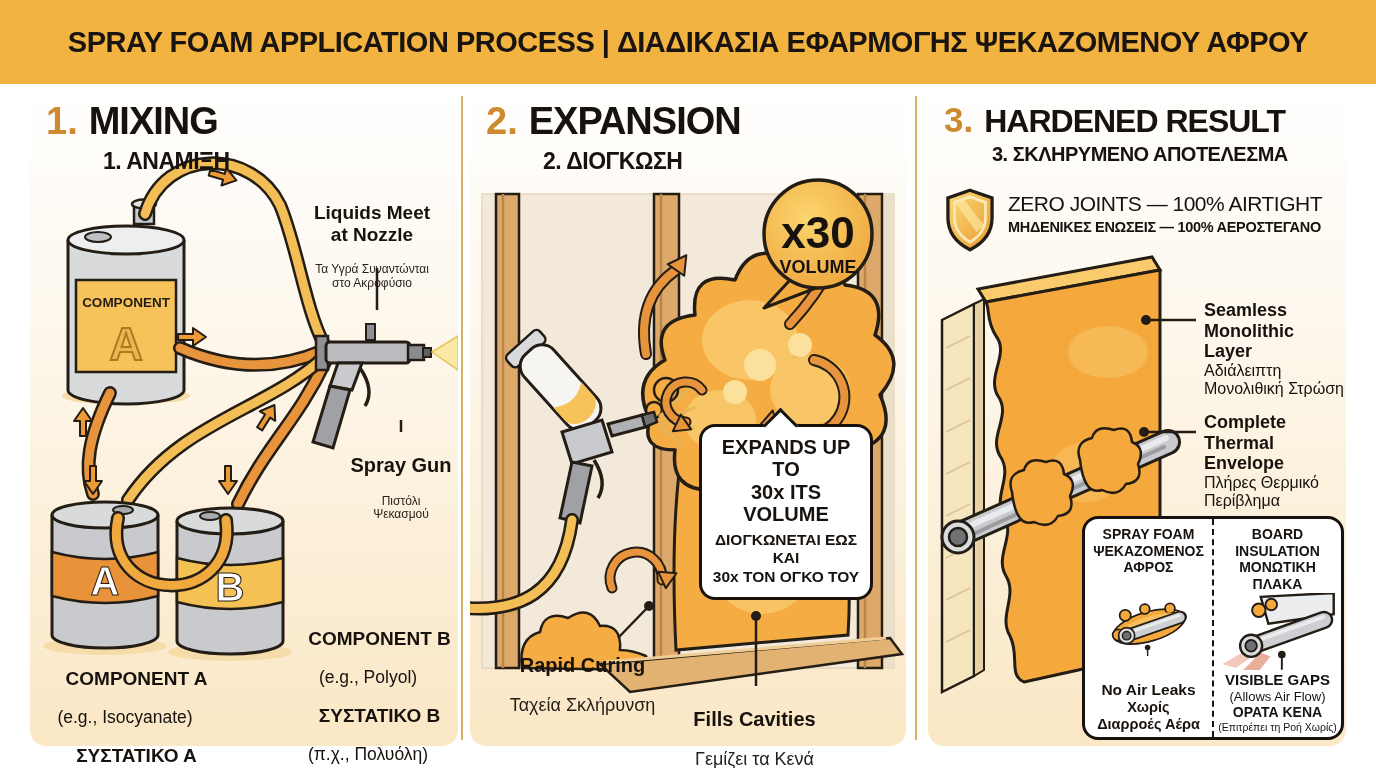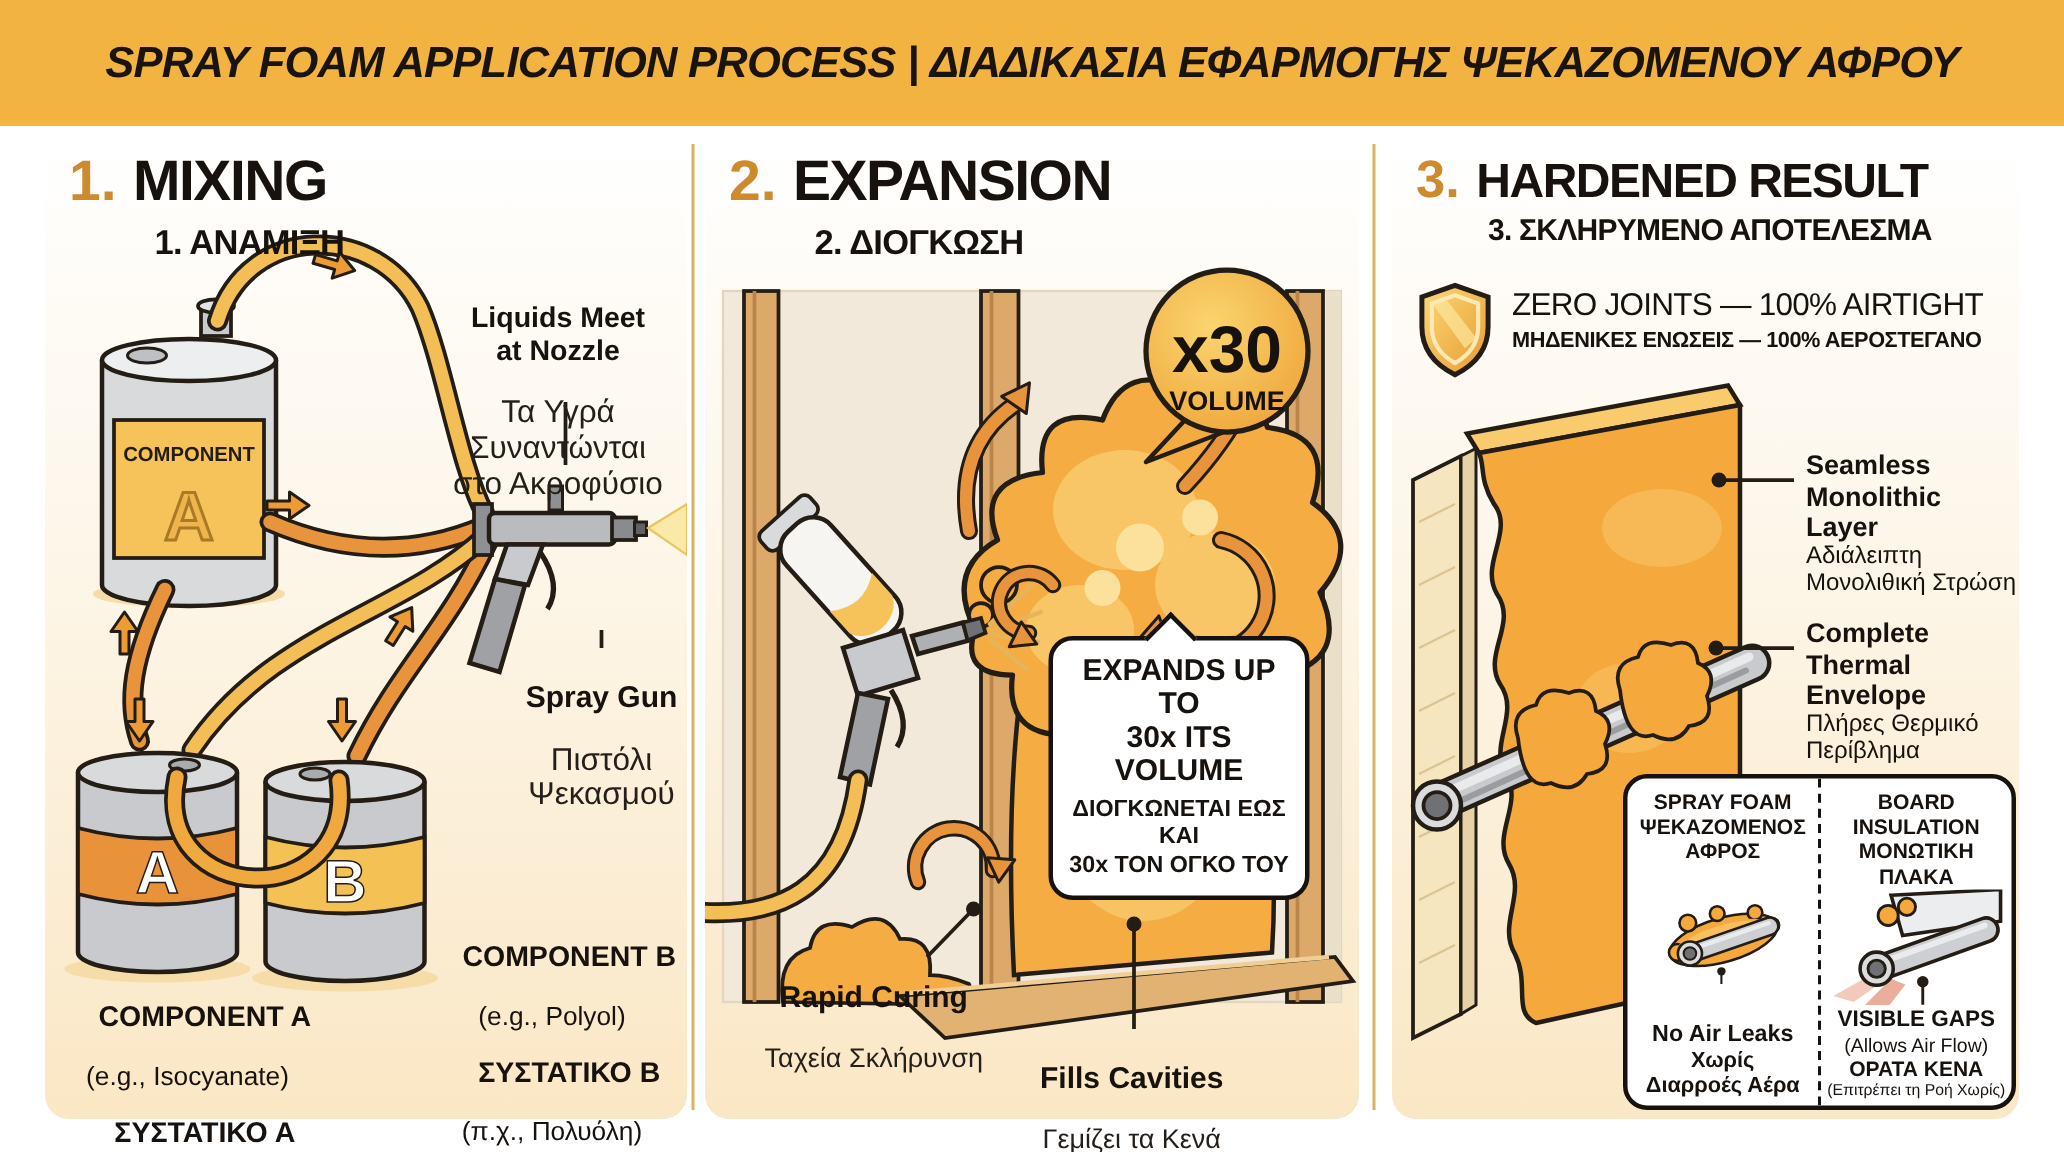--- a/index.html
+++ b/index.html
@@ -1,34 +1,34 @@
 <!DOCTYPE html>
 <html><head>
 <meta charset="utf-8">
 <style>
   html,body{margin:0;padding:0;width:1376px;height:768px;overflow:hidden;background:#fff;
     font-family:"Liberation Sans",sans-serif;color:#17120E;}
   .stage{position:relative;width:1376px;height:768px;}
   .titlebar{position:absolute;left:0;top:0;width:1376px;height:84px;background:#F2B340;
-    display:flex;align-items:center;justify-content:center;font-style:italic;}
+    display:flex;align-items:center;justify-content:center;}
   .titlebar h1{margin:0;font-size:29px;font-weight:bold;letter-spacing:-.5px;color:#1A1410;white-space:nowrap;}
   .panel{position:absolute;top:90px;height:656px;border-radius:16px;
     background:linear-gradient(180deg,#FFFFFF 0%,#FDF6E9 42%,#FAE7C5 100%);}
   .p1{left:30px;width:428px}.p2{left:470px;width:436px}.p3{left:928px;width:418px}
   .divider{position:absolute;top:96px;height:644px;width:2px;background:#D8B264;}
   .d1{left:461px}.d2{left:915px}
   .phead{position:absolute;top:10px;left:16px;display:flex;gap:11px;align-items:baseline;white-space:nowrap;}
   .pnum{font-size:38px;font-weight:bold;color:#CE8A2E;}
   .pttl{font-size:38px;font-weight:bold;letter-spacing:-1px;color:#17120E;}
   .psub{position:absolute;top:58px;left:73px;font-size:23px;font-weight:bold;letter-spacing:-.5px;white-space:nowrap;}
   .p3 .pnum{font-size:35px}.p3 .pttl{font-size:32px}.p3 .psub{font-size:20px;left:64px;top:53px}
   .illus{position:absolute;left:0;top:0;}
   .lab{position:absolute;text-align:center;line-height:1.13;white-space:pre-line;}
   .lab .en{font-weight:bold;font-size:19px;white-space:pre-line;}
-  .lab .gr{font-size:21px;color:#251F19;white-space:pre-line;}
+  .lab .gr{font-size:12px;color:#251F19;white-space:pre-line;}
   .lab .ex{font-size:17.5px;white-space:pre-line;}
   .lab .nm{font-weight:bold;font-size:19px;white-space:pre-line;padding-left:23px;}
   .p2 .lab .en{font-size:20px}.p2 .lab .gr{font-size:18px}
   .badge{position:absolute;left:286px;top:86px;width:124px;height:140px;}
   .bubble{position:absolute;left:229px;top:334px;width:174px;background:#fff;border:3.5px solid #17120E;
     border-radius:16px;padding:9px 4px 11px;text-align:center;box-sizing:border-box;}
   .bubble::before{content:"";position:absolute;top:-14px;left:66px;width:22px;height:22px;background:#fff;
     border-top:3.5px solid #17120E;border-left:3.5px solid #17120E;transform:rotate(45deg);}
   .bubble .ben{font-weight:bold;font-size:20px;line-height:1.12;white-space:pre-line;position:relative;}
   .bubble .bgr{font-weight:bold;font-size:15.5px;line-height:1.2;margin-top:5px;white-space:pre-line;position:relative;}

